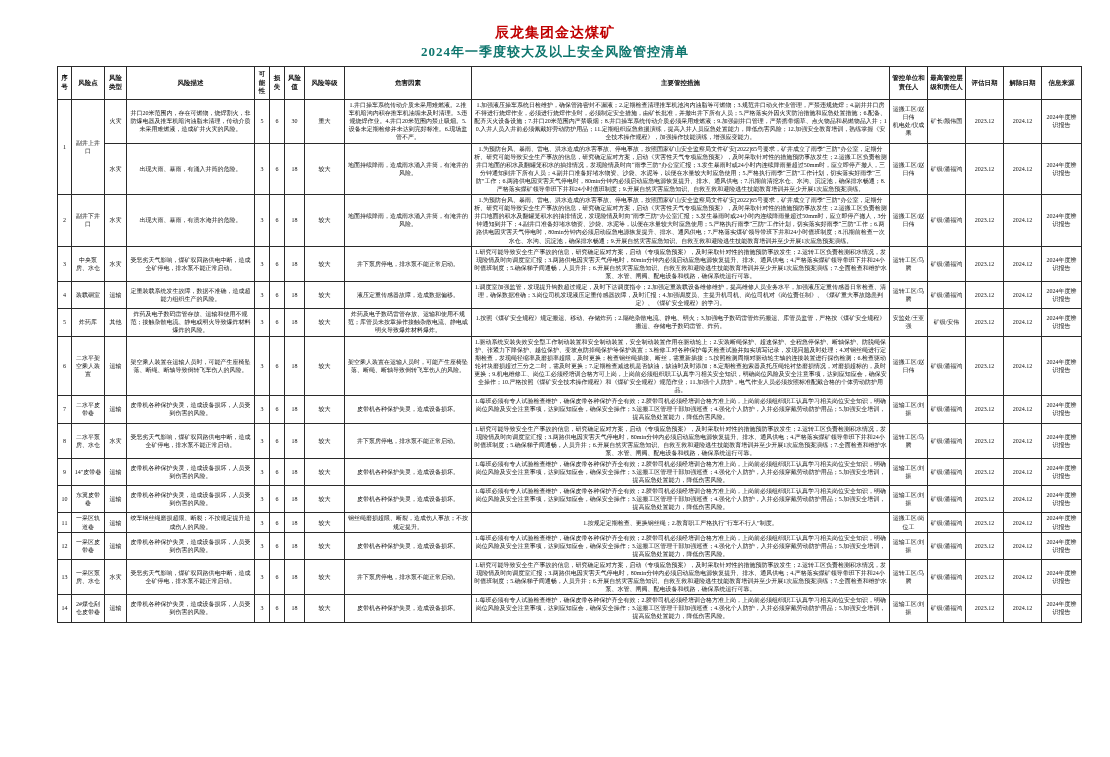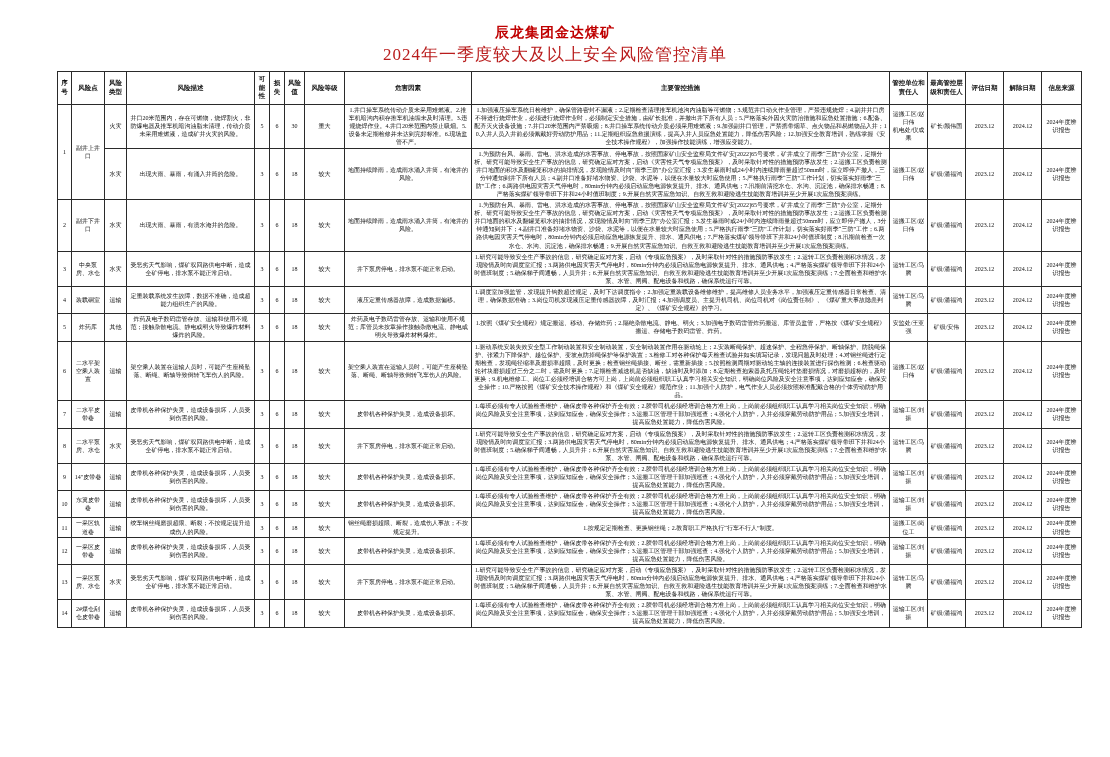--- a/index.html
+++ b/index.html
@@ -1,21 +1,21 @@
 <!DOCTYPE html>
 <html><head>
 <meta charset="utf-8">
 <style>
   * { margin:0; padding:0; box-sizing:border-box; }
   html,body { width:1110px; height:757px; background:#ffffff; overflow:hidden;
               font-family:"Liberation Serif","DejaVu Serif",serif; color:#111; }
   .page { width:1110px; height:757px; padding-top:24px; }
   .title-block { text-align:center; line-height:1.25; }
   .doc-title { color:#c00000; font-size:14px; font-weight:bold; letter-spacing:1px; }
-  .doc-subtitle { color:#b91c1c; font-size:17px; font-weight:normal; margin-top:2px; letter-spacing:1px; }
+  .doc-subtitle { color:#0f766e; font-size:13px; font-weight:bold; margin-top:2px; letter-spacing:1px; }
   table.risk { border-collapse:collapse; table-layout:fixed; margin-left:57px; margin-top:6px; width:1024px; }
   table.risk th, table.risk td {
     border:1px solid #2a2a2a; vertical-align:middle; text-align:center;
     font-size:6px; line-height:1.35; padding:1px 2px; word-break:break-all;
   }
   table.risk th { font-weight:bold; font-size:6.5px; padding:3px 1px; }
   td.t-left { text-align:left; }
   td.pre { white-space:pre-line; }
   col.c-no{width:14px} col.c-point{width:33px} col.c-type{width:22px} col.c-desc{width:128px}
   col.c-p{width:15px} col.c-loss{width:15px} col.c-val{width:20px} col.c-level{width:40px}

